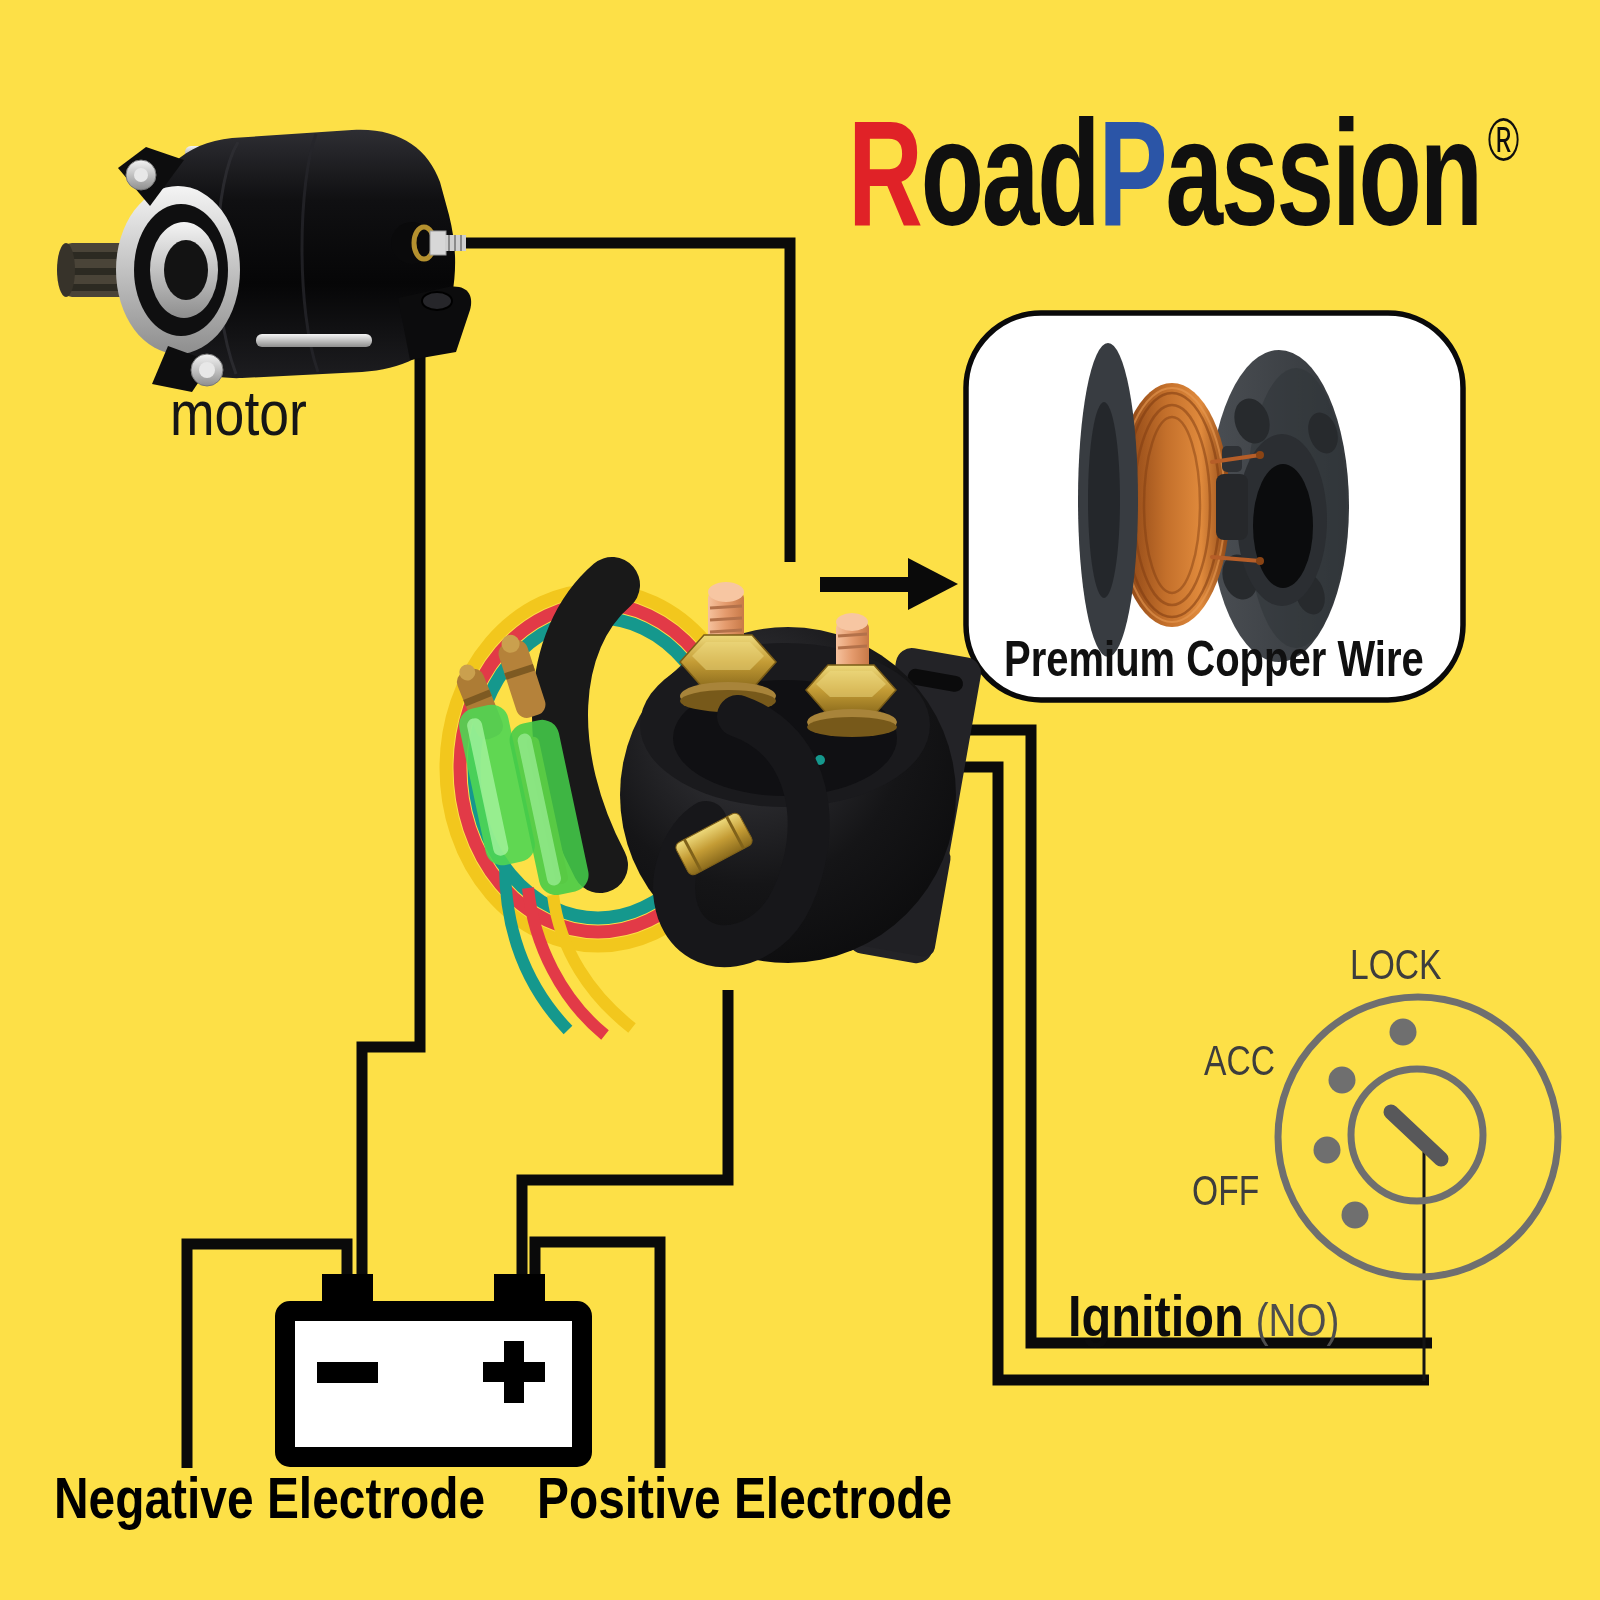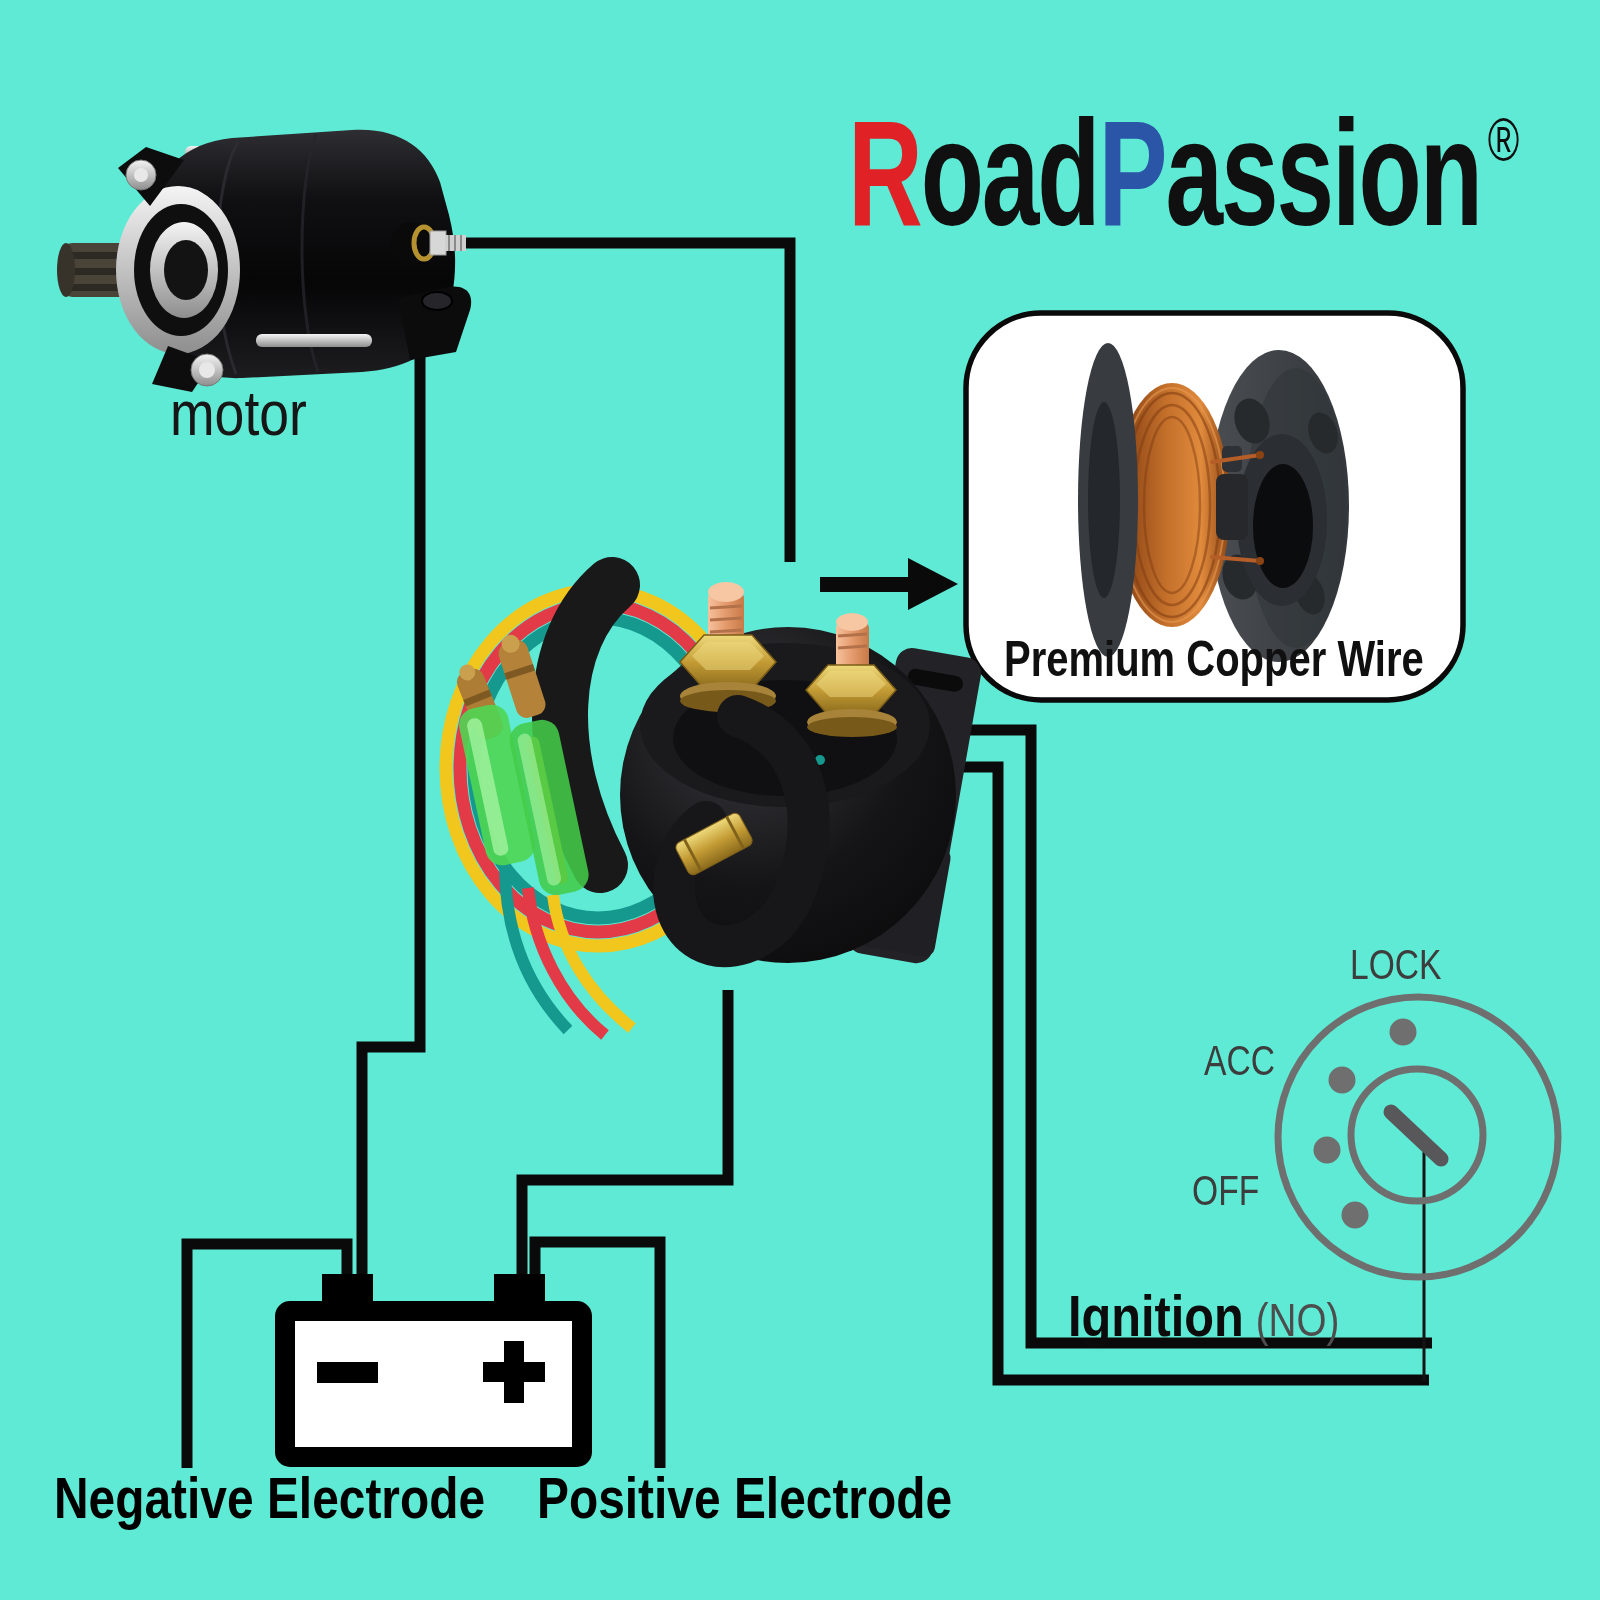--- a/index.html
+++ b/index.html
@@ -1,16 +1,16 @@
 <!DOCTYPE html>
 <html><head>
 <meta charset="utf-8">
 <style>
   html,body{margin:0;padding:0;background:#ffffff;}
-  .stage{position:relative;width:1600px;height:1600px;background:#5eead4;overflow:hidden;
+  .stage{position:relative;width:1600px;height:1600px;background:#fde047;overflow:hidden;
          font-family:"Liberation Sans", sans-serif;}
   .stage svg{position:absolute;left:0;top:0;}
   .t{position:absolute;white-space:nowrap;transform-origin:left top;color:#0e0e0e;line-height:1;}
   .logo{left:848px;top:98px;font-size:150px;font-weight:700;letter-spacing:-3px;transform:scaleX(.69);}
   .logo .reg{font-size:62px;font-weight:400;letter-spacing:0;vertical-align:64px;margin-left:10px;}
   .lbl-motor{left:170px;top:382px;font-size:63px;font-weight:400;color:#161616;transform:scaleX(.85);}
   .lbl-copper{left:1004px;top:634px;font-size:50px;font-weight:700;color:#101010;transform:scaleX(.80);}
   .pos-lbl{font-size:42px;font-weight:400;color:#3d3d3d;transform:scaleX(.80);}
   .lbl-lock{left:1350px;top:944px;}
   .lbl-acc{left:1204px;top:1040px;}

